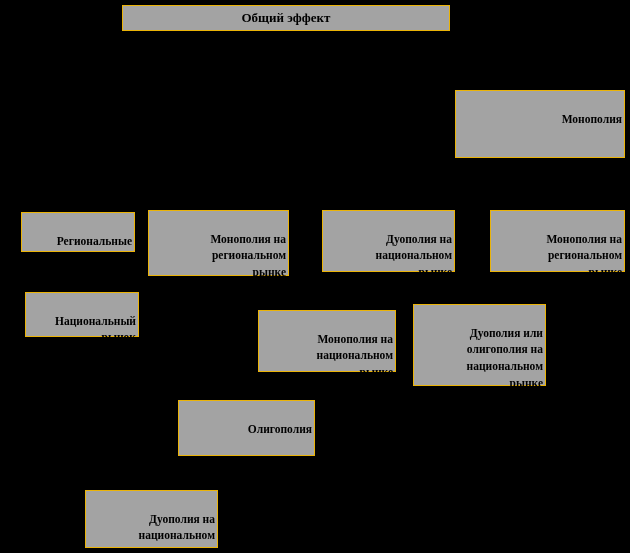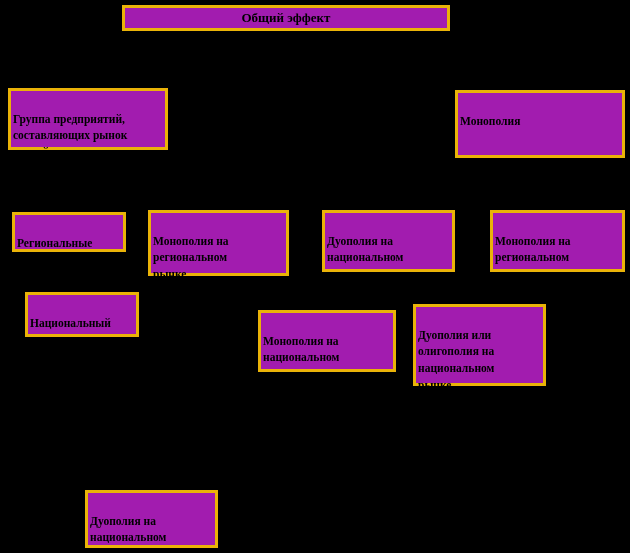--- a/index.html
+++ b/index.html
@@ -14,60 +14,55 @@
   }
   .canvas {
     position: relative;
     width: 630px;
     height: 553px;
     background: #000000;
     overflow: hidden;
   }
   .box {
     position: absolute;
-    background: #a21caf;
-    border: 3px solid #eab308;
+    background: #a3a3a3;
+    border: 1px solid #eab308;
     box-sizing: border-box;
     color: #000000;
     font-weight: bold;
     font-size: 11.5px;
     line-height: 1.45;
-    text-align: left;
+    text-align: right;
     white-space: pre-line;
     padding: 3px 2px 0 2px;
   }
   .box.center {
     display: flex;
     align-items: center;
     justify-content: center;
     padding: 0;
     font-size: 13px;
   }
 </style>
 </head>
 <body>
 
 <div class="canvas">
 
   <div class="box center" style="left:122px; top:5px; width:328px; height:26px;">
     <span>Общий эффект</span>
   </div>
 
-  <div class="box" style="left:8px; top:88px; width:160px; height:62px;">
-    <span>Группа предприятий,
-составляющих рынок
-чистой конкуренции</span>
-  </div>
 
 
   <div class="box" style="left:455px; top:90px; width:170px; height:68px;">
     <span>Монополия</span>
   </div>
 
-  <div class="box" style="left:12px; top:212px; width:114px; height:40px;">
+  <div class="box" style="left:21px; top:212px; width:114px; height:40px;">
     <span>Региональные
 рынки</span>
   </div>
 
   <div class="box" style="left:148px; top:210px; width:141px; height:66px;">
     <span>Монополия на
 региональном
 рынке</span>
   </div>
 
@@ -94,20 +89,23 @@
 рынке</span>
   </div>
 
   <div class="box" style="left:413px; top:304px; width:133px; height:82px;">
     <span>Дуополия или
 олигополия на
 национальном
 рынке</span>
   </div>
 
+  <div class="box" style="left:178px; top:400px; width:137px; height:56px;">
+    <span>Олигополия</span>
+  </div>
 
   <div class="box" style="left:85px; top:490px; width:133px; height:58px;">
     <span>Дуополия на
 национальном
 рынке</span>
   </div>
 
 </div>
 
 </body></html>

